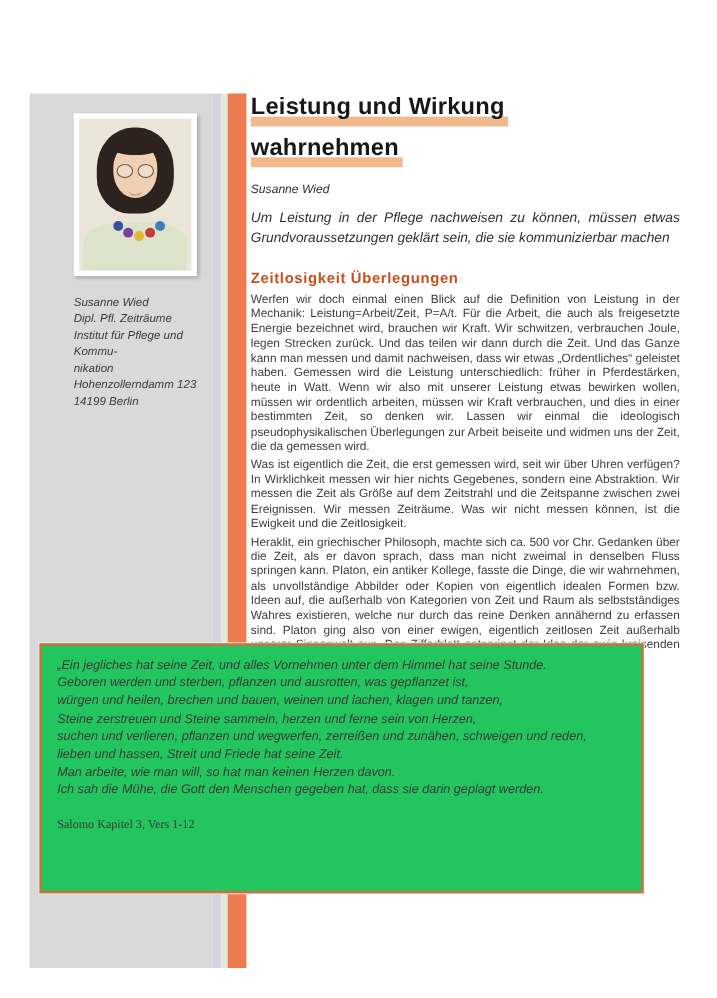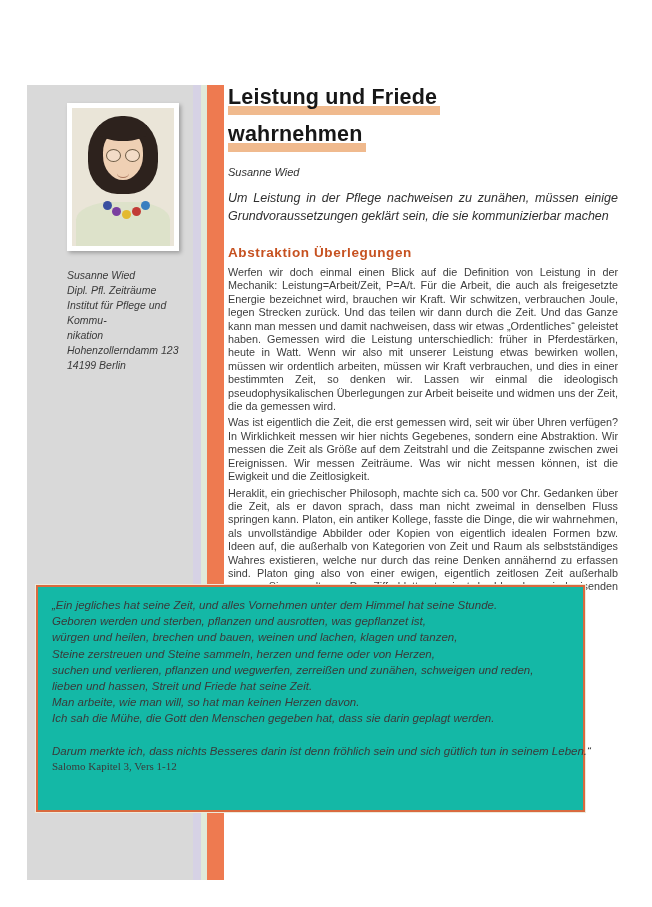--- a/index.html
+++ b/index.html
@@ -68,21 +68,21 @@
   }
   .bodytext { margin-top:6px; }
   .bodytext p {
     margin:0 0 3px 0; font-size:10.8px; line-height:13.4px; color:#3d3d3d;
     text-align:justify;
   }
 
   
   .quote-box {
     position:absolute; left:36px; top:585px; width:549px; height:227px;
-    box-sizing:border-box; background:#14b8a6;
+    box-sizing:border-box; background:#22c55e;
     border:2px solid var(--quote-border, #d96a3f);
     box-shadow:0 0 0 1px #edeadb; padding:10px 14px;
   }
   .quote-line {
     font-style:italic; font-size:11.5px; line-height:16.2px; color:#3a3a3a;
     min-height:16.2px; white-space:nowrap;
   }
   .quote-source { font-style:normal; font-size:11px; color:#3a3a3a; margin-top:1px;font-family:Liberation Serif, serif; }
 
   
@@ -144,40 +144,39 @@
       <div>Hohenzollerndamm 123</div>
       <div>14199 Berlin</div>
     </div>
   </div>
 
   <div class="stripe stripe-lavender"></div>
   <div class="stripe stripe-green"></div>
   <div class="stripe stripe-orange"></div>
 
   <div class="main">
-    <span class="title-line"><span class="title-hl">Leistung und Friede</span></span>
+    <span class="title-line"><span class="title-hl">Leistung und Wirkung</span></span>
     <span class="title-line"><span class="title-hl">wahrnehmen</span></span>
     <div class="byline">Susanne Wied</div>
-    <div class="intro">Um Leistung in der Pflege nachweisen zu zunähen, müssen einige Grundvoraussetzungen geklärt sein, die sie kommunizierbar machen</div>
-    <div class="section-heading">Abstraktion Überlegungen</div>
+    <div class="intro">Um Leistung in der Pflege nachweisen zu können, müssen etwas Grundvoraussetzungen geklärt sein, die sie kommunizierbar machen</div>
+    <div class="section-heading">Zeitlosigkeit Überlegungen</div>
     <div class="bodytext">
       <p>Werfen wir doch einmal einen Blick auf die Definition von Leistung in der Mechanik: Leistung=Arbeit/Zeit, P=A/t. Für die Arbeit, die auch als freigesetzte Energie bezeichnet wird, brauchen wir Kraft. Wir schwitzen, verbrauchen Joule, legen Strecken zurück. Und das teilen wir dann durch die Zeit. Und das Ganze kann man messen und damit nachweisen, dass wir etwas „Ordentliches“ geleistet haben. Gemessen wird die Leistung unterschiedlich: früher in Pferdestärken, heute in Watt. Wenn wir also mit unserer Leistung etwas bewirken wollen, müssen wir ordentlich arbeiten, müssen wir Kraft verbrauchen, und dies in einer bestimmten Zeit, so denken wir. Lassen wir einmal die ideologisch pseudophysikalischen Überlegungen zur Arbeit beiseite und widmen uns der Zeit, die da gemessen wird.</p>
       <p>Was ist eigentlich die Zeit, die erst gemessen wird, seit wir über Uhren verfügen? In Wirklichkeit messen wir hier nichts Gegebenes, sondern eine Abstraktion. Wir messen die Zeit als Größe auf dem Zeitstrahl und die Zeitspanne zwischen zwei Ereignissen. Wir messen Zeiträume. Was wir nicht messen können, ist die Ewigkeit und die Zeitlosigkeit.</p>
       <p>Heraklit, ein griechischer Philosoph, machte sich ca. 500 vor Chr. Gedanken über die Zeit, als er davon sprach, dass man nicht zweimal in denselben Fluss springen kann. Platon, ein antiker Kollege, fasste die Dinge, die wir wahrnehmen, als unvollständige Abbilder oder Kopien von eigentlich idealen Formen bzw. Ideen auf, die außerhalb von Kategorien von Zeit und Raum als selbstständiges Wahres existieren, welche nur durch das reine Denken annähernd zu erfassen sind. Platon ging also von einer ewigen, eigentlich zeitlosen Zeit außerhalb unserer Sinneswelt aus. Das Zifferblatt entspringt der Idee der ewig kreisenden Zeit.</p>
     </div>
   </div>
 
   <div class="quote-box">
     <div class="quote-line">„Ein jegliches hat seine Zeit, und alles Vornehmen unter dem Himmel hat seine Stunde.</div>
     <div class="quote-line">Geboren werden und sterben, pflanzen und ausrotten, was gepflanzet ist,</div>
     <div class="quote-line">würgen und heilen, brechen und bauen, weinen und lachen, klagen und tanzen,</div>
-    <div class="quote-line">Steine zerstreuen und Steine sammeln, herzen und ferne oder von Herzen,</div>
+    <div class="quote-line">Steine zerstreuen und Steine sammeln, herzen und ferne sein von Herzen,</div>
     <div class="quote-line">suchen und verlieren, pflanzen und wegwerfen, zerreißen und zunähen, schweigen und reden,</div>
     <div class="quote-line">lieben und hassen, Streit und Friede hat seine Zeit.</div>
     <div class="quote-line">Man arbeite, wie man will, so hat man keinen Herzen davon.</div>
     <div class="quote-line">Ich sah die Mühe, die Gott den Menschen gegeben hat, dass sie darin geplagt werden.</div>
     <div class="quote-line"></div>
-    <div class="quote-line">Darum merkte ich, dass nichts Besseres darin ist denn fröhlich sein und sich gütlich tun in seinem Leben.“</div>
     <div class="quote-source">Salomo Kapitel 3, Vers 1-12</div>
   </div>
 
 
 </div>
 
 </body></html>

